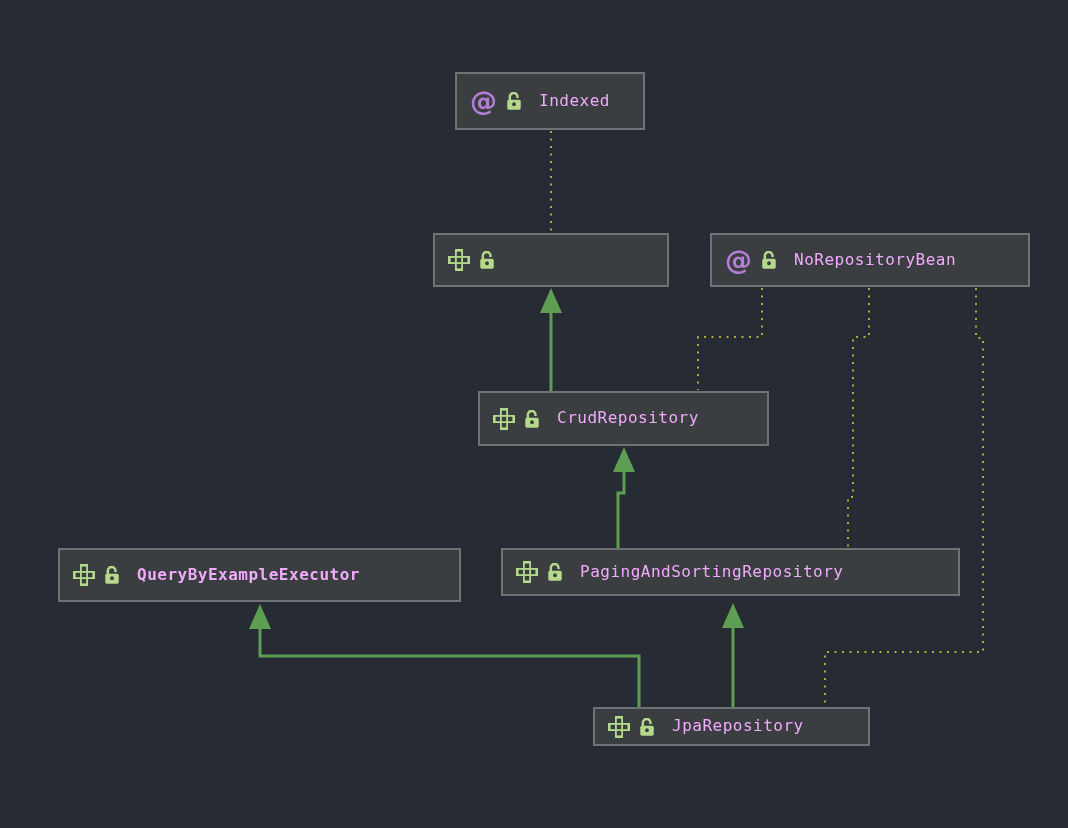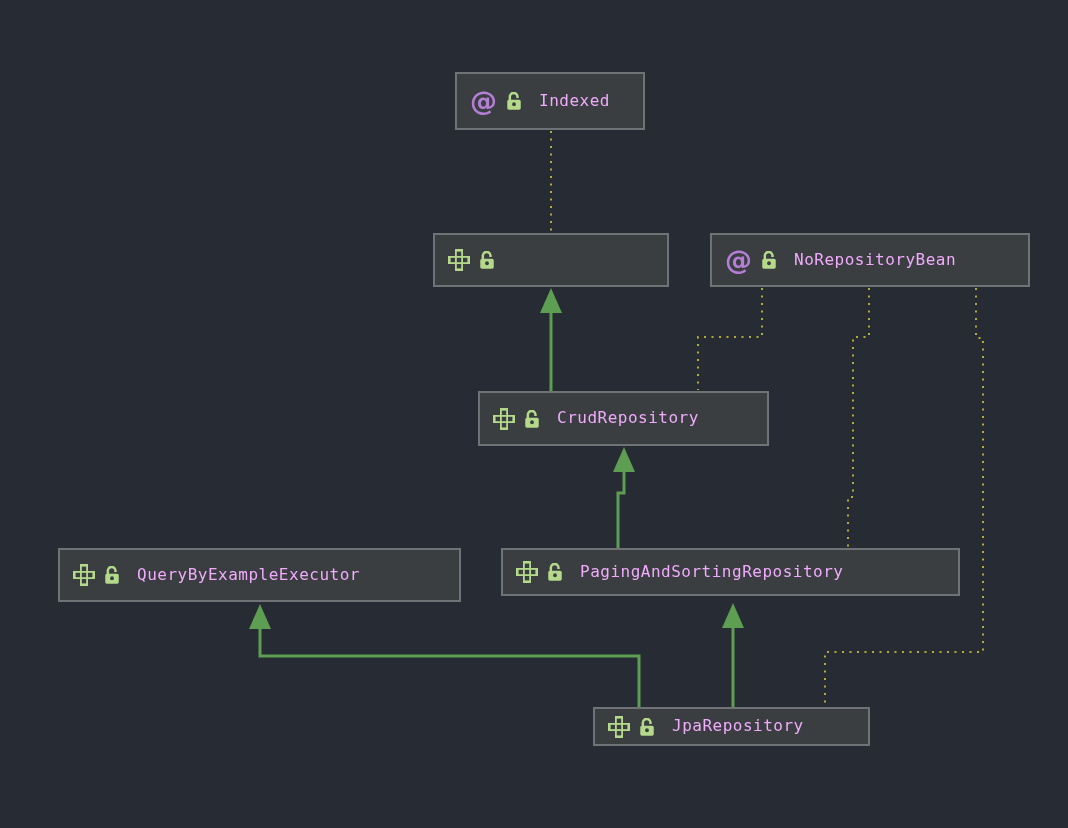--- a/index.html
+++ b/index.html
@@ -159,21 +159,21 @@
     <span class="icon">
       <svg width="16" height="18" viewBox="0 0 14 16">
         <path d="M3.3,7 V4.2 a3.4,3.4 0 0 1 6.8,0 V5.3" stroke="#b5d98b" stroke-width="2.2" fill="none"></path>
         <rect x="1" y="6.9" width="12" height="8.8" rx="1.5" fill="#b5d98b"></rect>
         <circle cx="7" cy="10.9" r="1.7" fill="#3b3e41"></circle>
       </svg>
     </span>
     <span class="label">CrudRepository</span>
   </div>
 
-  <div class="node" style="left:58px; top:548px; width:403px; height:54px;">
+  <div class="node" style="left:58px; top:548px; width:403px; height:54px;font-weight:bold;">
     <span class="icon">
       <svg width="22" height="22" viewBox="0 0 22 22">
         <path fill="#b5d98b" d="M7,0 h8 v7 h7 v8 h-7 v7 h-8 v-7 h-7 v-8 h7 z"></path>
         <g fill="#3b3e41">
           <rect x="8.8" y="2.6" width="4.4" height="4.4"></rect>
           <rect x="2.6" y="8.8" width="4.4" height="4.4"></rect>
           <rect x="8.8" y="8.8" width="4.4" height="4.4"></rect>
           <rect x="15" y="8.8" width="4.4" height="4.4"></rect>
           <rect x="8.8" y="15" width="4.4" height="4.4"></rect>
         </g>

